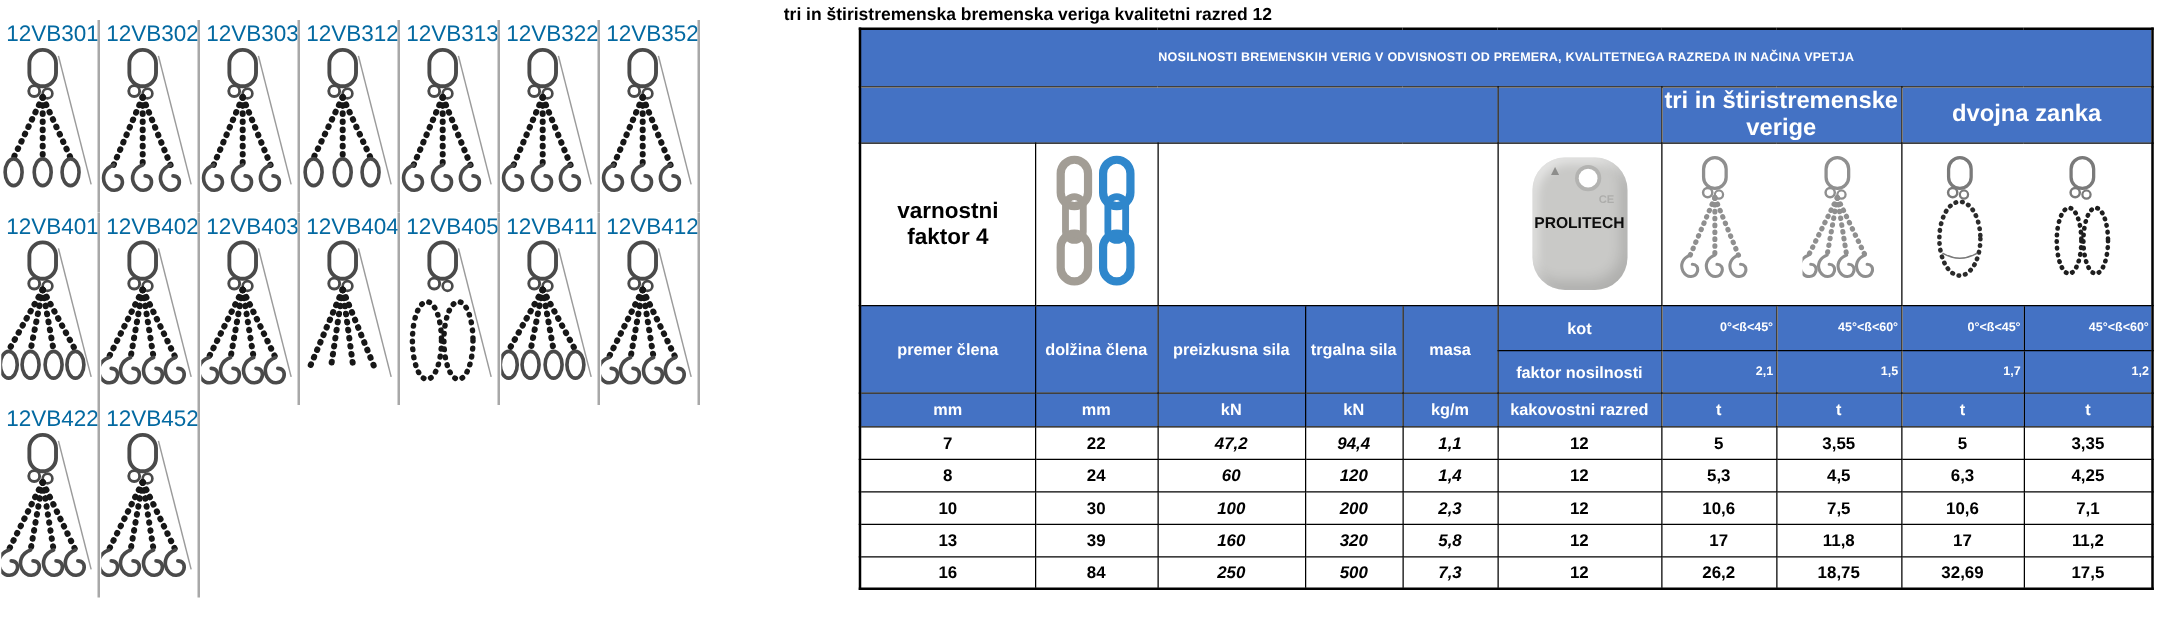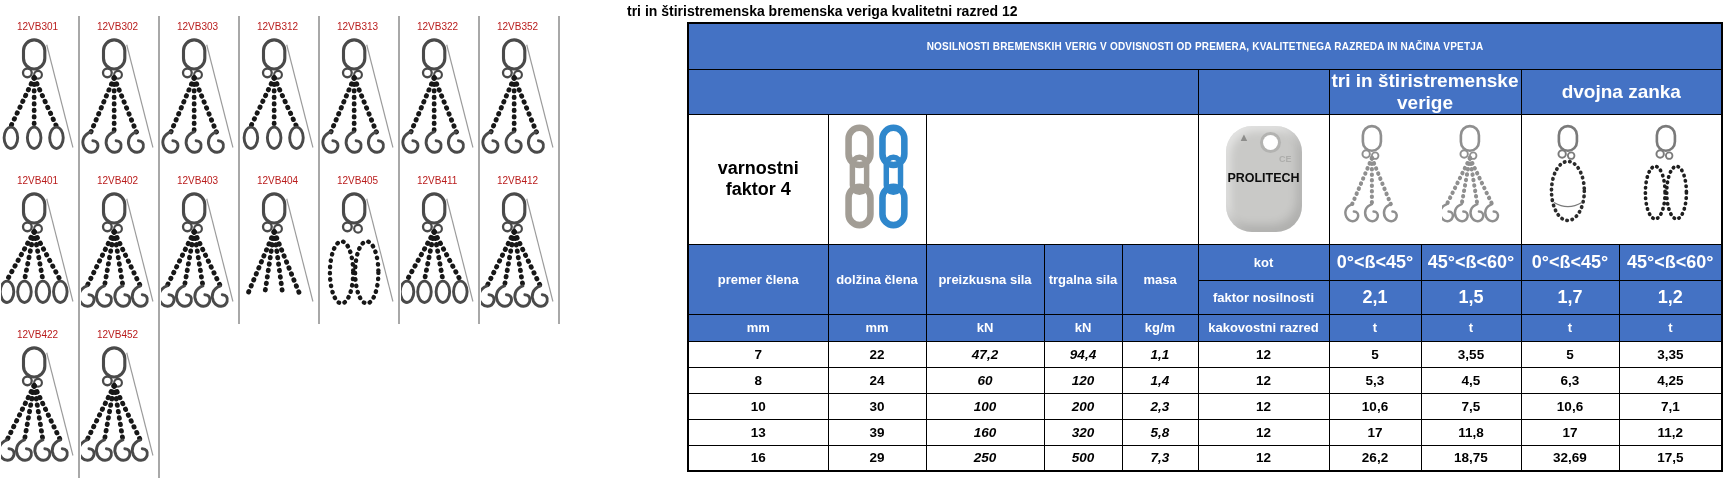--- a/index.html
+++ b/index.html
@@ -4,37 +4,37 @@
 <style>
   html,body{margin:0;padding:0;background:#fff;}
   #screen{position:relative;width:1726px;height:497px;background:#fff;overflow:hidden;
           font-family:"Liberation Sans", sans-serif;}
 
   
   #products{position:absolute;left:0;top:16px;width:624px;}
   .prow{display:flex;}
   .pcell{width:80px;height:154px;box-sizing:border-box;border-right:2px solid #a8a8a8;
          padding-top:2px;overflow:hidden;background:#fff;}
-  .pcode{font-size:10px;color:#b91c1c;padding-left:5px;line-height:18px;white-space:nowrap;margin-left:12px;}
+  .pcode{font-size:18px;color:#0369a1;padding-left:5px;line-height:18px;white-space:nowrap;}
   .pimg{margin-top:1px;text-align:center;}
 
   
   #table-title{position:absolute;left:627px;top:3px;font-size:14px;font-weight:bold;color:#000;white-space:nowrap;}
   #spec-wrap{position:absolute;left:687px;top:22px;}
   table.spec{border-collapse:collapse;table-layout:fixed;width:1034px;border:2px solid #000;}
   table.spec td{border:1px solid #000;overflow:hidden;padding:0 2px;}
   .blue{background:#4472C4;color:#fff;font-weight:bold;text-align:center;}
   .rA{height:46px;} .rA td{font-size:10px;letter-spacing:.2px;}
   .rB{height:45px;} .rB .grp{font-size:19px;}
   .rC{height:130px;} .rC td{background:#fff;text-align:center;vertical-align:middle;}
   .sf{font-weight:bold;font-size:18px;color:#000;}
   .rK{height:36px;} .rF{height:34px;} .rU{height:27px;}
   .ch{font-size:13px;}
   .rowlab{font-size:13px;}
-  .ang{font-size:18px;}
+  .ang{font-size:10px;text-align:right;}
   .rU td{font-size:13px;}
   #spec-rows tr{height:26px;}
   #spec-rows td{background:#fff;text-align:center;font-weight:bold;font-size:13.5px;color:#000;}
   #spec-rows td.it{font-style:italic;}
   .imgpair{display:inline-flex;align-items:flex-start;justify-content:center;gap:34px;}
 
   
   .tag{width:76px;height:106px;background:#c9c9c7;border-radius:26px;position:relative;margin:4px auto;
        box-shadow:inset -5px -7px 10px rgba(0,0,0,.13), inset 4px 5px 8px rgba(255,255,255,.5);}
   .tag-hole{position:absolute;top:9px;left:37px;width:15px;height:15px;background:#fff;border-radius:50%;
@@ -470,21 +470,21 @@
             <td class="it">320</td>
             <td class="it">5,8</td>
             <td>12</td>
             <td>17</td>
             <td>11,8</td>
             <td>17</td>
             <td>11,2</td>
           </tr>
           <tr>
             <td>16</td>
-            <td>29</td>
+            <td>84</td>
             <td class="it">250</td>
             <td class="it">500</td>
             <td class="it">7,3</td>
             <td>12</td>
             <td>26,2</td>
             <td>18,75</td>
             <td>32,69</td>
             <td>17,5</td>
           </tr>
         </tbody>

